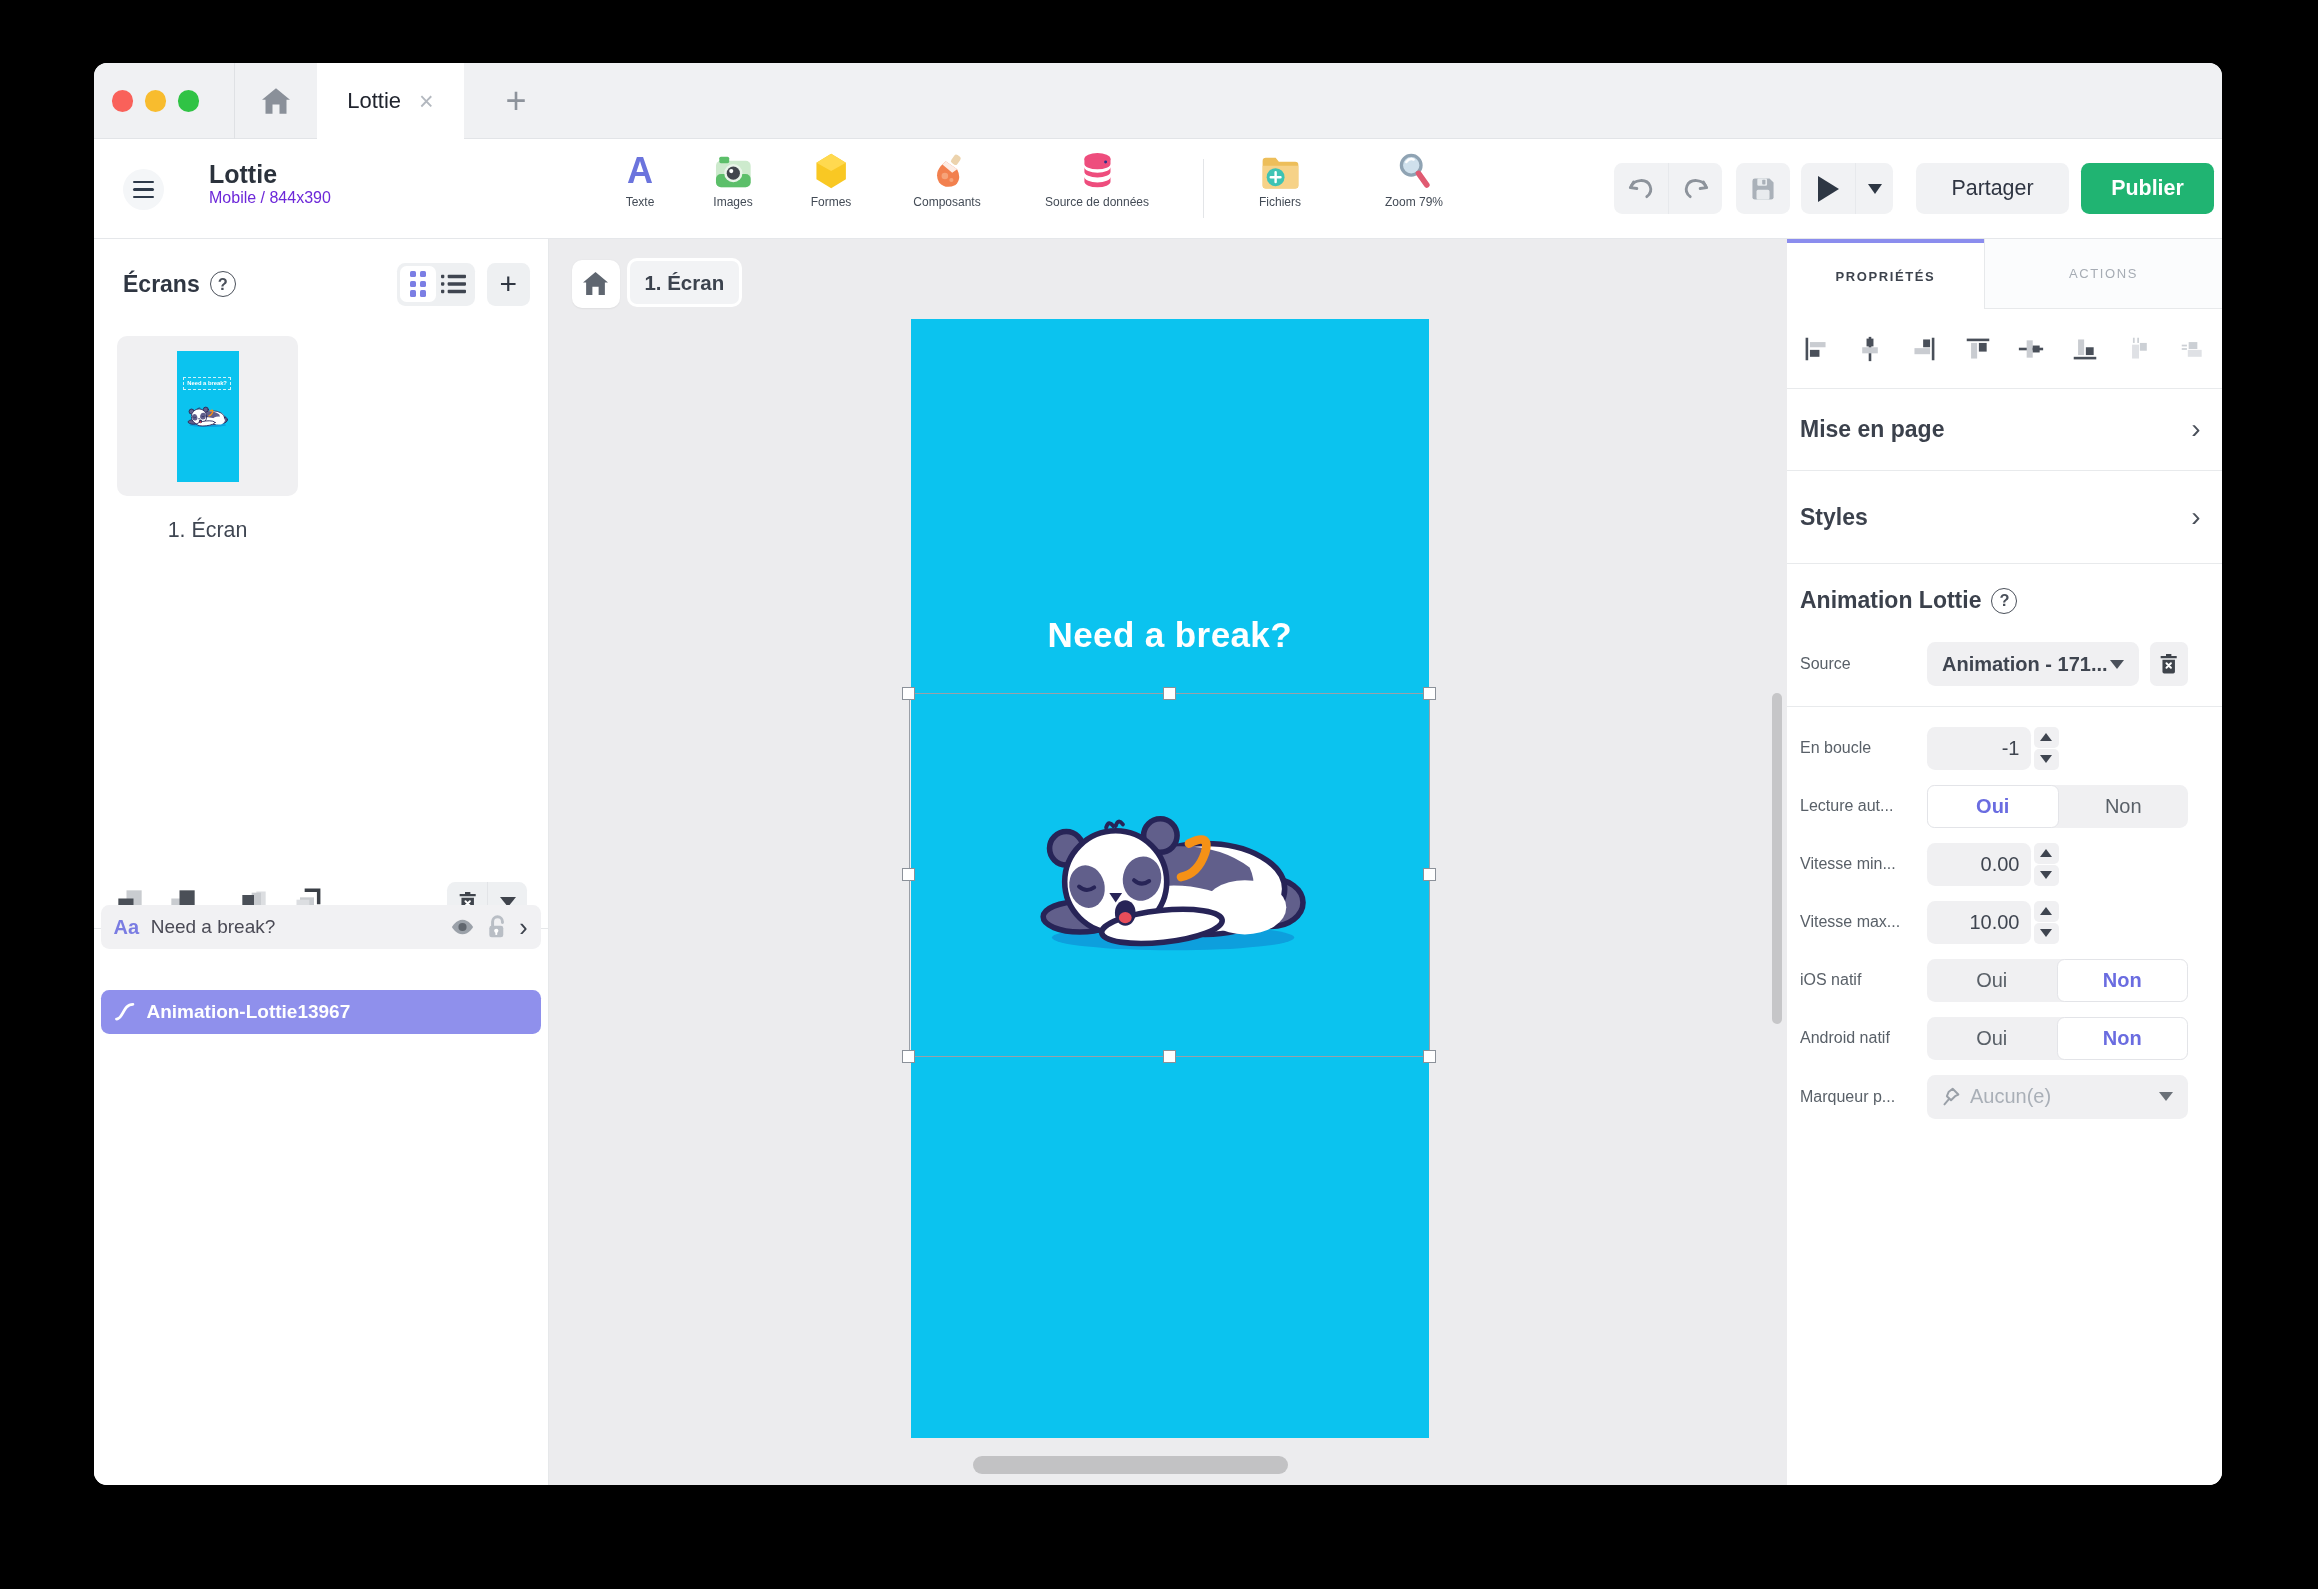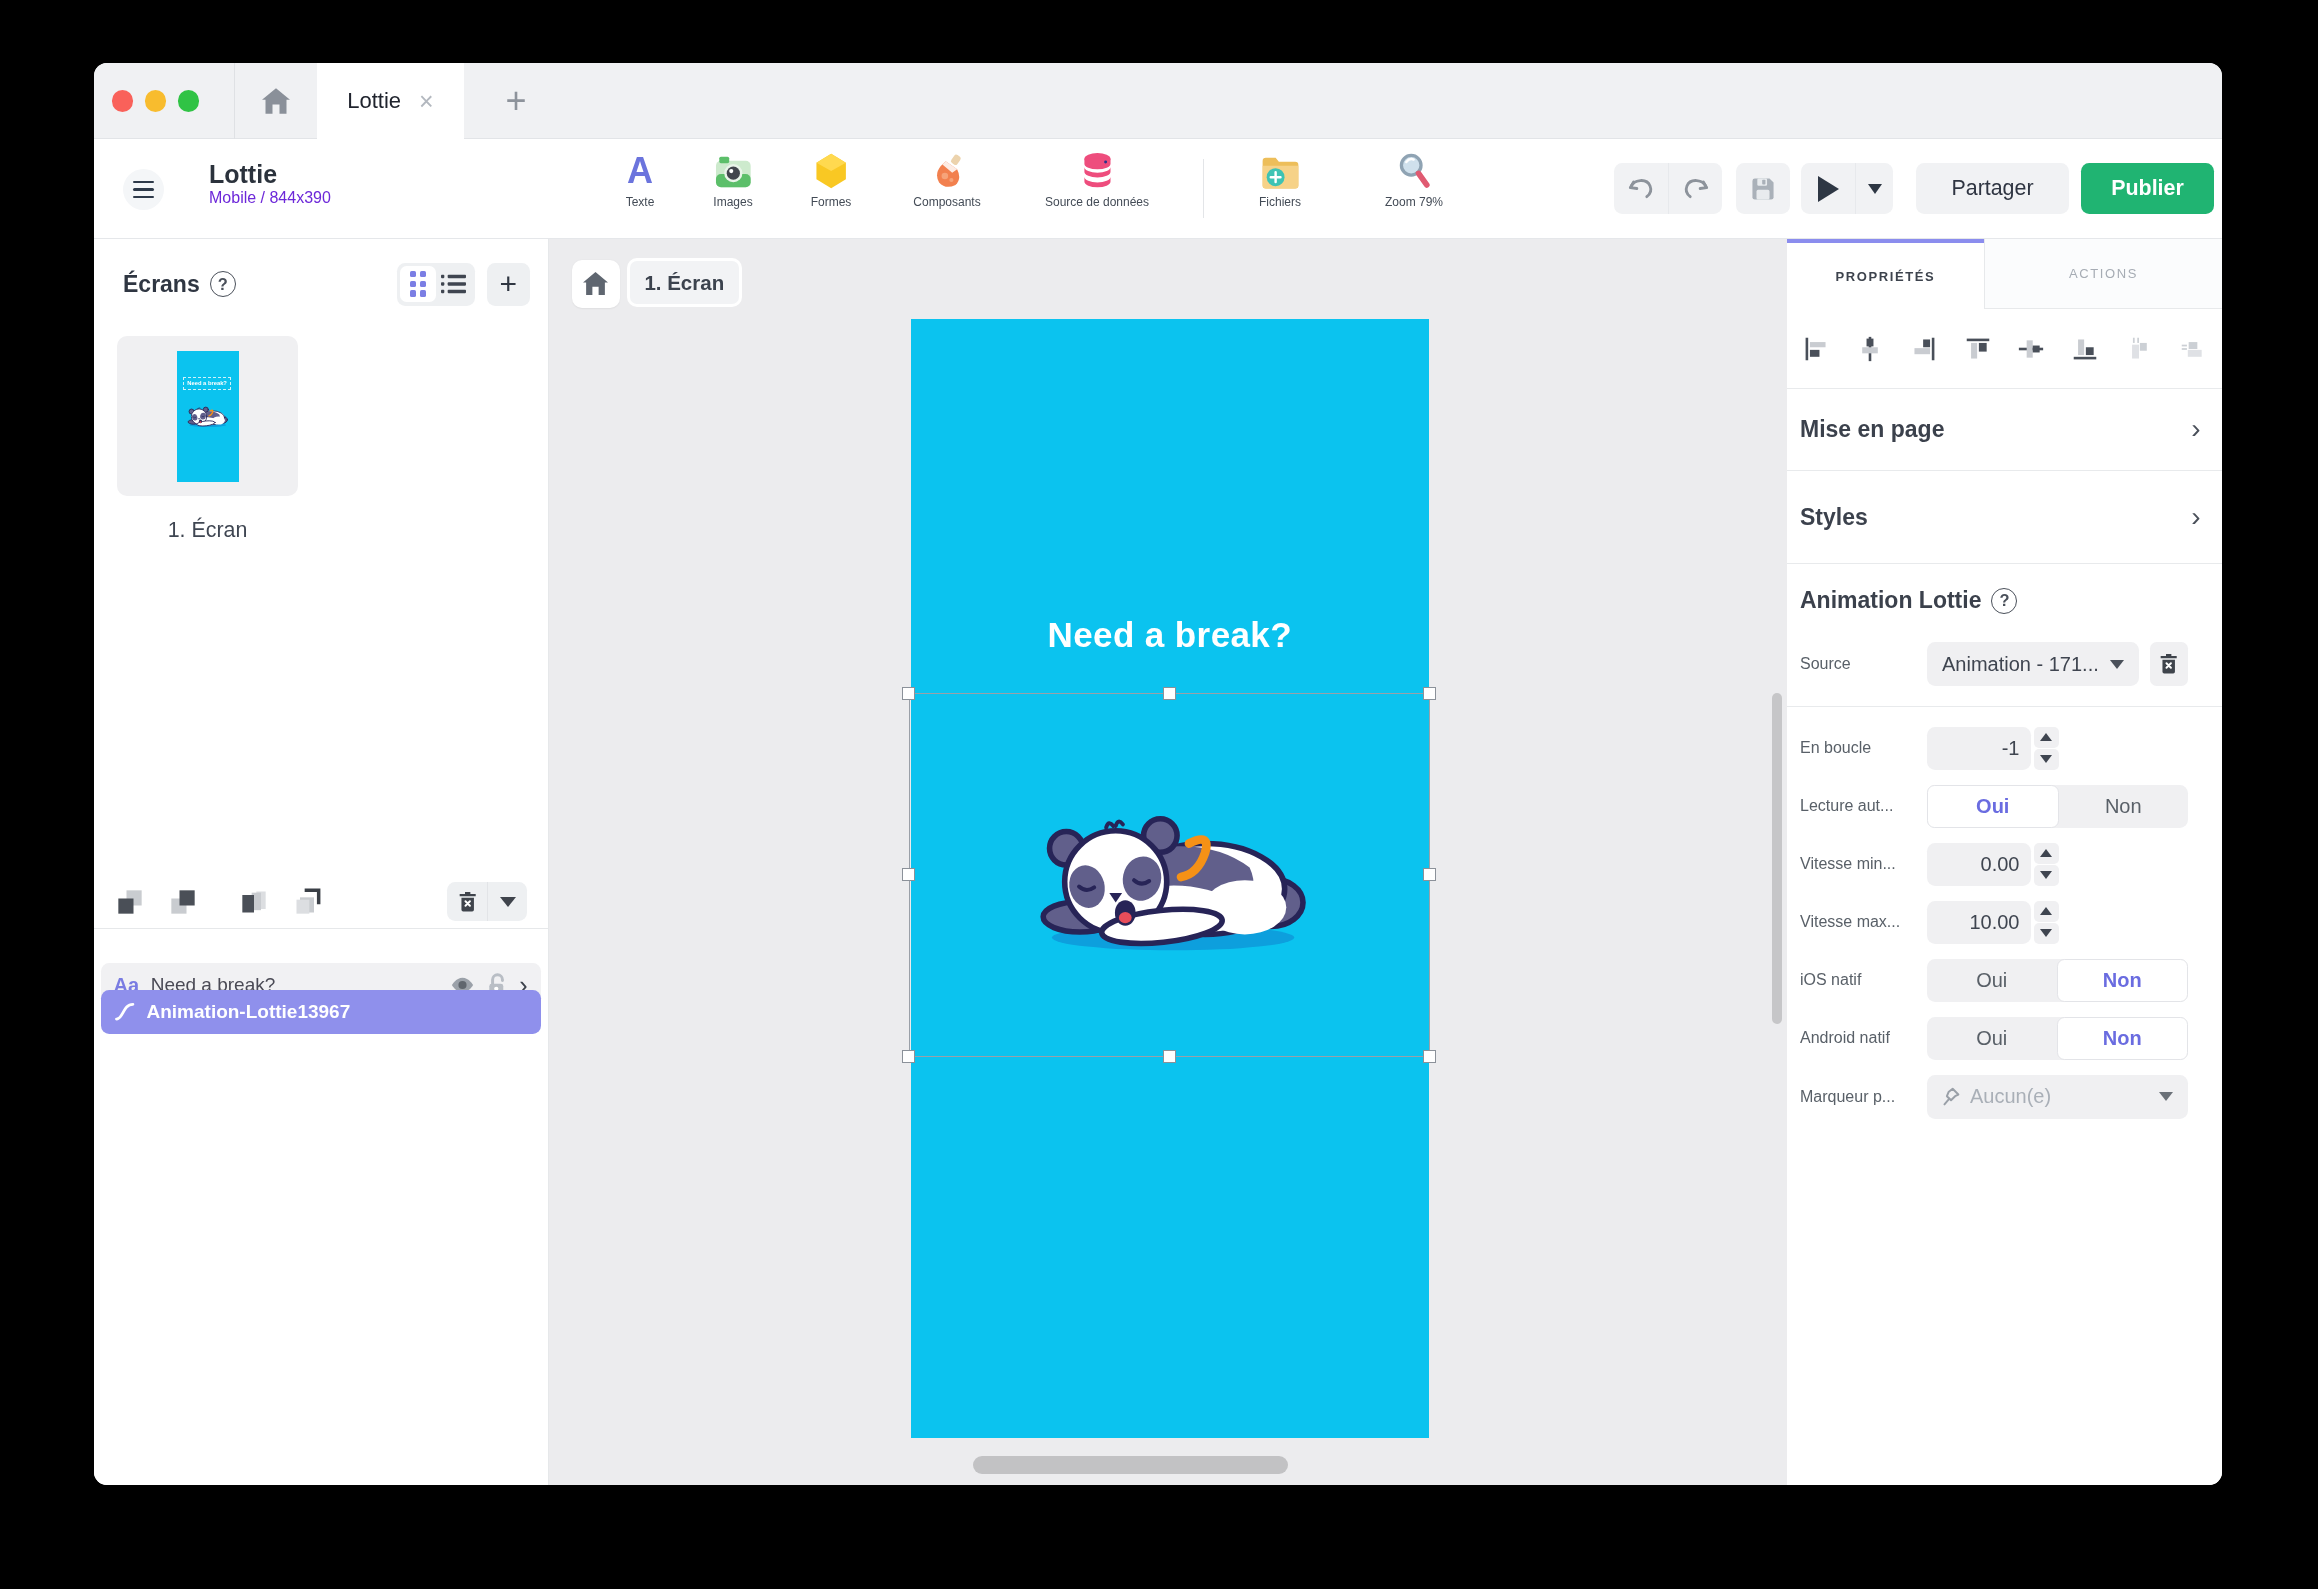--- a/index.html
+++ b/index.html
@@ -60,21 +60,21 @@
   .thumb-textbox span { font-size:5.8px; color:#fff; font-weight:700; white-space:nowrap; }
   .thumb-panda { position:absolute; left:10.7px; top:54px; width:41px; height:23px; }
   .thumb-label { position:absolute; left:23px; top:279px; width:181px; text-align:center; font-size:21.4px; color:#3f4652; }
   .layers-toolbar { position:absolute; left:0; top:643px; width:100%; height:39px; padding:0 20.5px; display:flex; align-items:center; gap:23px; }
   .layers-toolbar .spacer { flex:1; }
   .lt-del-group { display:flex; background:#eef0f2; border-radius:8.2px; overflow:hidden; height:39px; }
   .lt-del-group .dbtn { width:40px; display:flex; align-items:center; justify-content:center; }
   .lt-del-group .dbtn + .dbtn { border-left:0.8px solid #e2e4e7; }
   .lp-divider { position:absolute; left:0; top:689px; width:100%; height:0.8px; background:#e6e8ea; }
   .layer-row { position:absolute; left:6.6px; width:440px; height:44px; border-radius:8.2px; display:flex; align-items:center; padding:0 13px; gap:11.5px; }
-  .layer-row.text-layer { top:724px; background:#f1f1f3; }
+  .layer-row.text-layer { top:666px; background:#f1f1f3; }
   .layer-row.lottie-layer { top:751px; background:#8f90ec; }
   .layer-aa { font-size:20px; font-weight:700; color:#7a7ce2; }
   .layer-name { font-size:19px; color:#4a4a55; }
   .lottie-layer .layer-name { color:#fff; font-weight:700; }
   .layer-row .lspacer { flex:1; }
   .layer-chevron { font-size:25px; color:#3c424c; line-height:0.8; }
 
   
   .canvas { position:relative; width:1247px; background:#ececee; overflow:hidden; }
   .bc-home { position:absolute; left:23px; top:20.5px; width:48px; height:48px; background:#fff; border-radius:10px; display:flex; align-items:center; justify-content:center; box-shadow:0 0.8px 1.6px rgba(0,0,0,.06); }
@@ -100,21 +100,21 @@
   .section-row { height:82px; display:flex; align-items:center; justify-content:space-between; padding:0 21.4px 0 13px; border-bottom:0.8px solid #e8eaec; }
   .section-row .sec-label { font-size:23px; font-weight:600; color:#3b414c; }
   .sec-chev { font-size:28px; color:#4a505a; font-weight:400; line-height:0.8; }
   .lottie-section { padding:23px 34px 0 13px; }
   .lottie-head { display:flex; align-items:center; margin-bottom:28px; }
   .lottie-head .lh-title { font-size:23px; font-weight:600; color:#3b414c; }
   .field { display:flex; align-items:center; min-height:43px; margin-bottom:15px; }
   .flabel { width:127px; font-size:16px; color:#596068; white-space:nowrap; overflow:hidden; }
   .fctrl { width:261px; display:flex; align-items:center; }
   .dropdown { height:44px; background:#f0f0f2; border-radius:8.2px; display:flex; align-items:center; padding:0 15px; }
-  .dropdown .dd-text { font-size:20px; font-weight:400; color:#3f4550; white-space:nowrap; overflow:hidden; }
+  .dropdown .dd-text { font-size:20px; font-weight:700; color:#3f4550; white-space:nowrap; overflow:hidden; }
   .dd-caret { width:0; height:0; border-left:7.4px solid transparent; border-right:7.4px solid transparent; border-top:9px solid #4a505a; margin-left:auto; }
   .sq-btn { width:38px; height:44px; background:#f0f0f2; border-radius:6.6px; display:flex; align-items:center; justify-content:center; }
   .src-divider { height:0.8px; background:#e8eaec; margin:20px -34px 20px -13px; }
   .text-input { width:261px; height:44px; background:#f0f0f2; border-radius:8.2px; display:flex; align-items:center; padding:0 11.5px; overflow:hidden; }
   .text-input span { font-size:20px; color:#3f4550; white-space:nowrap; }
   .num-input { width:104px; height:43px; background:#f0f0f2; border-radius:8.2px; display:flex; align-items:center; justify-content:flex-end; padding:0 11.5px; font-size:20px; color:#3f4550; }
   .stepper { display:flex; flex-direction:column; gap:1.6px; margin-left:2.5px; }
   .stepper .st { width:25px; height:20.5px; background:#f0f0f2; border-radius:5px; display:flex; align-items:center; justify-content:center; }
   .tri-up { width:0; height:0; border-left:6.6px solid transparent; border-right:6.6px solid transparent; border-bottom:8.2px solid #3f4550; }
   .tri-dn { width:0; height:0; border-left:6.6px solid transparent; border-right:6.6px solid transparent; border-top:8.2px solid #3f4550; }

